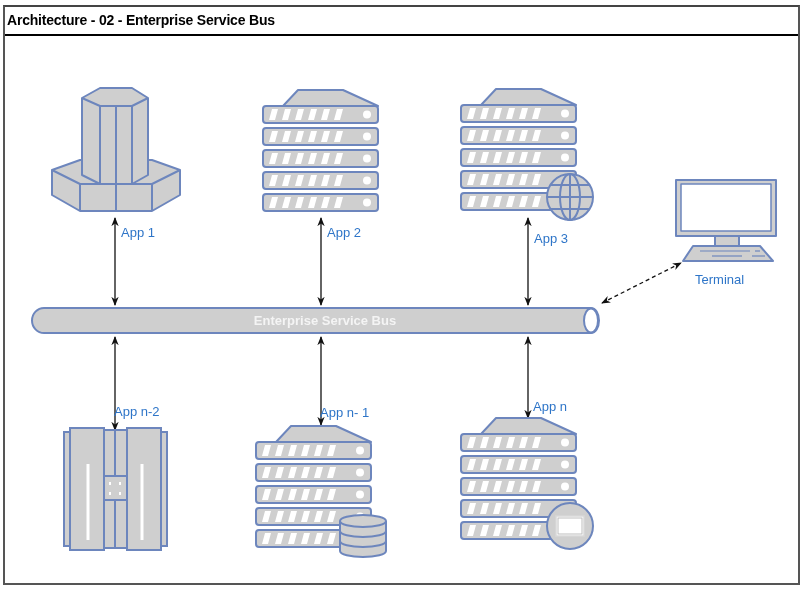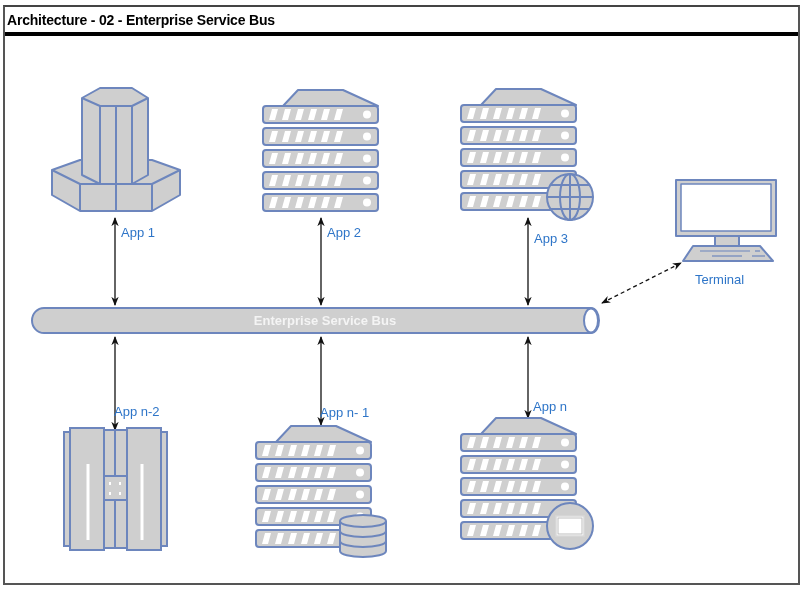--- a/index.html
+++ b/index.html
@@ -1,18 +1,18 @@
 <!DOCTYPE html>
 <html><head>
 <meta charset="utf-8">
 <style>
   html,body{margin:0;padding:0;background:#fff;}
   body{width:805px;height:590px;position:relative;overflow:hidden;font-family:"Liberation Sans",sans-serif;}
   .frame{position:absolute;left:3px;top:5px;width:797px;height:580px;border:2px solid #555;border-top-color:#444;box-sizing:border-box;background:#fff;}
-  .titlebar{position:absolute;left:0;top:0;right:0;height:29px;border-bottom:4px solid #000000;box-sizing:border-box;}
+  .titlebar{position:absolute;left:0;top:0;right:0;height:29px;border-bottom:2px solid #000000;box-sizing:border-box;}
   .title{position:absolute;left:2px;top:5px;font-size:14px;font-weight:bold;color:#000;letter-spacing:-0.2px;}
   svg.diagram{position:absolute;left:0;top:0;}
   .lbl{font-family:"Liberation Sans",sans-serif;font-size:13px;fill:#2e75c8;}
   .buslbl{font-family:"Liberation Sans",sans-serif;font-size:13px;font-weight:bold;fill:#f4f4f4;}
 </style>
 </head>
 <body>
 
 <div class="frame">
   <div class="titlebar">

